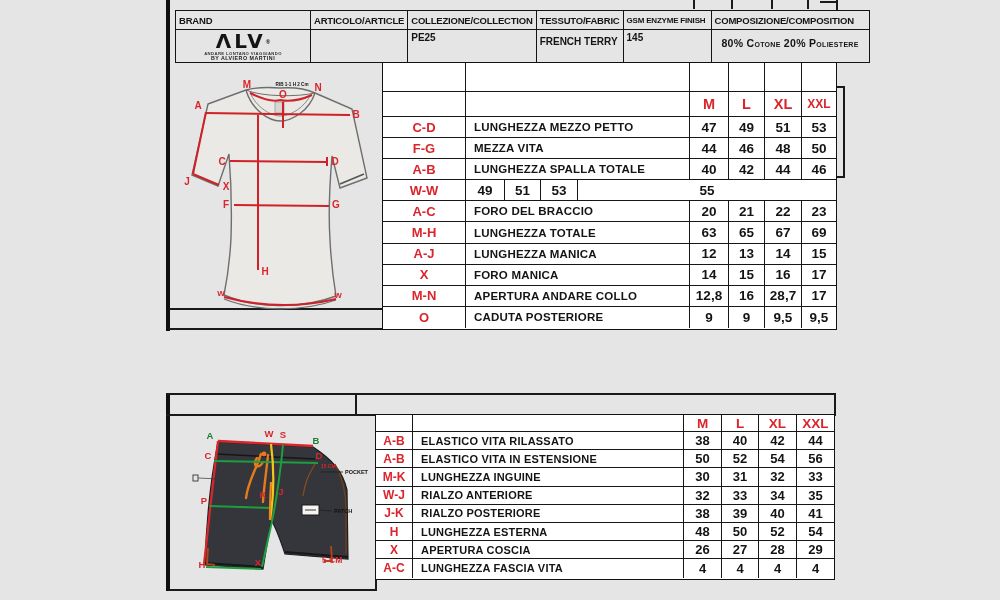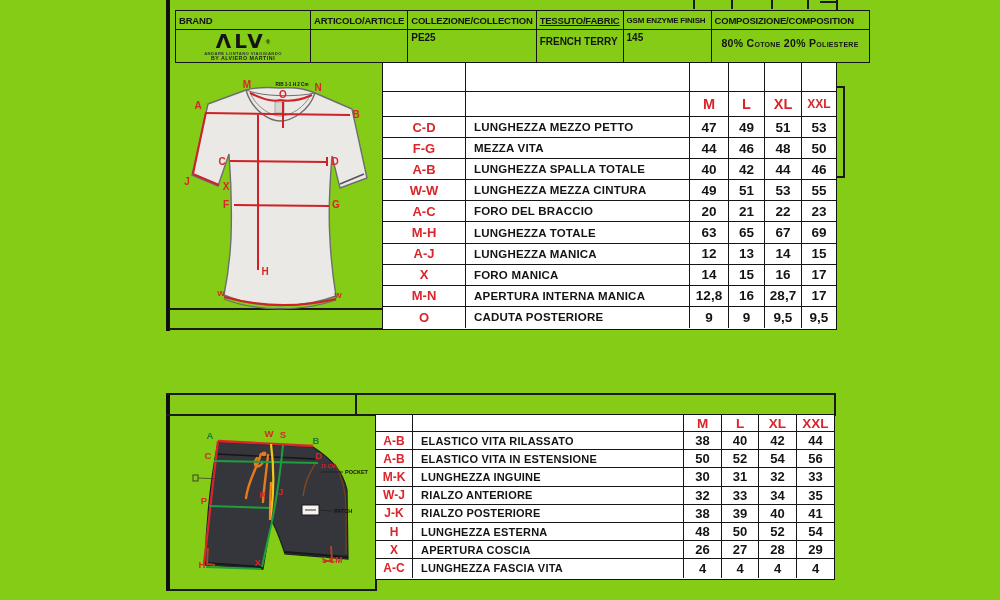--- a/index.html
+++ b/index.html
@@ -1,16 +1,16 @@
 <!DOCTYPE html>
 <html><head>
 <meta charset="utf-8">
 <style>
   html,body{margin:0;padding:0;background:#fff;}
-  #page{position:relative;width:1000px;height:600px;background:#84cc16;overflow:hidden;
+  #page{position:relative;width:1000px;height:600px;background:#e5e5e5;overflow:hidden;
         font-family:"Liberation Sans",sans-serif;color:#141414;}
   .hline{position:absolute;height:1.6px;background:#1a1a1a;}
   .vline{position:absolute;width:1.6px;background:#1a1a1a;}
   .thick{width:3.5px;background:#0e0e0e;}
   
   #spec-header{position:absolute;left:175px;top:10px;border-collapse:collapse;}
   #spec-header td{border:1.7px solid #141414;padding:0 3px;vertical-align:top;box-sizing:border-box;}
   #spec-header .lab{height:19px;font-weight:700;font-size:9.5px;letter-spacing:-0.2px;vertical-align:middle;white-space:nowrap;}
   #spec-header .val{height:30px;font-weight:700;font-size:10px;}
   .gsm-lab{font-size:8px !important;}
@@ -69,21 +69,21 @@
   <div class="vline" style="left:834px;top:393px;height:21px;"></div>
   <div class="hline" style="left:169px;top:589px;width:208px;"></div>
   <div class="vline" style="left:375px;top:580px;height:10px;"></div>
 
   <table id="spec-header">
     <tbody>
         <tr>
       <td class="lab" style="width:135px;">BRAND</td>
       <td class="lab" style="width:82px;border-radius:6px;">ARTICOLO/ARTICLE</td>
       <td class="lab" style="width:105px;">COLLEZIONE/COLLECTION</td>
-      <td class="lab" style="width:75px;text-decoration:underline;">TESSUTO/FABRIC</td>
+      <td class="lab" style="width:75px;">TESSUTO/FABRIC</td>
       <td class="lab gsm-lab" style="width:88px;">GSM ENZYME FINISH</td>
       <td class="lab" style="width:158px;">COMPOSIZIONE/COMPOSITION</td>
     </tr>
     <tr>
       <td class="val">
         <div class="brand-box">
           <span class="brand-main">ΛLV</span><span class="brand-reg">®</span>
           <div class="brand-tag">ANDARE LONTANO VIAGGIANDO</div>
           <div class="brand-by">BY ALVIERO MARTINI</div>
         </div>
@@ -173,21 +173,20 @@
     <div class="mrow tt-row">
         <div class="mc t0 code">A-B</div>
         <div class="mc t1 desc">LUNGHEZZA SPALLA TOTALE</div>
         <div class="mc t2 val">40</div>
         <div class="mc t3 val">42</div>
         <div class="mc t4 val">44</div>
         <div class="mc t5 val">46</div>
       </div>
     <div class="mrow tt-row">
         <div class="mc t0 code">W-W</div>
-        <div class="mc t1 desc">LUNGHEZZA MEZZA CINTURA</div>
         <div class="mc t2 val">49</div>
         <div class="mc t3 val">51</div>
         <div class="mc t4 val">53</div>
         <div class="mc t5 val">55</div>
       </div>
     <div class="mrow tt-row">
         <div class="mc t0 code">A-C</div>
         <div class="mc t1 desc">FORO DEL BRACCIO</div>
         <div class="mc t2 val">20</div>
         <div class="mc t3 val">21</div>
@@ -213,21 +212,21 @@
     <div class="mrow tt-row">
         <div class="mc t0 code">X</div>
         <div class="mc t1 desc">FORO MANICA</div>
         <div class="mc t2 val">14</div>
         <div class="mc t3 val">15</div>
         <div class="mc t4 val">16</div>
         <div class="mc t5 val">17</div>
       </div>
     <div class="mrow tt-row">
         <div class="mc t0 code">M-N</div>
-        <div class="mc t1 desc">APERTURA INTERNA MANICA</div>
+        <div class="mc t1 desc">APERTURA ANDARE COLLO</div>
         <div class="mc t2 val">12,8</div>
         <div class="mc t3 val">16</div>
         <div class="mc t4 val">28,7</div>
         <div class="mc t5 val">17</div>
       </div>
     <div class="mrow tt-row">
         <div class="mc t0 code">O</div>
         <div class="mc t1 desc">CADUTA POSTERIORE</div>
         <div class="mc t2 val">9</div>
         <div class="mc t3 val">9</div>

